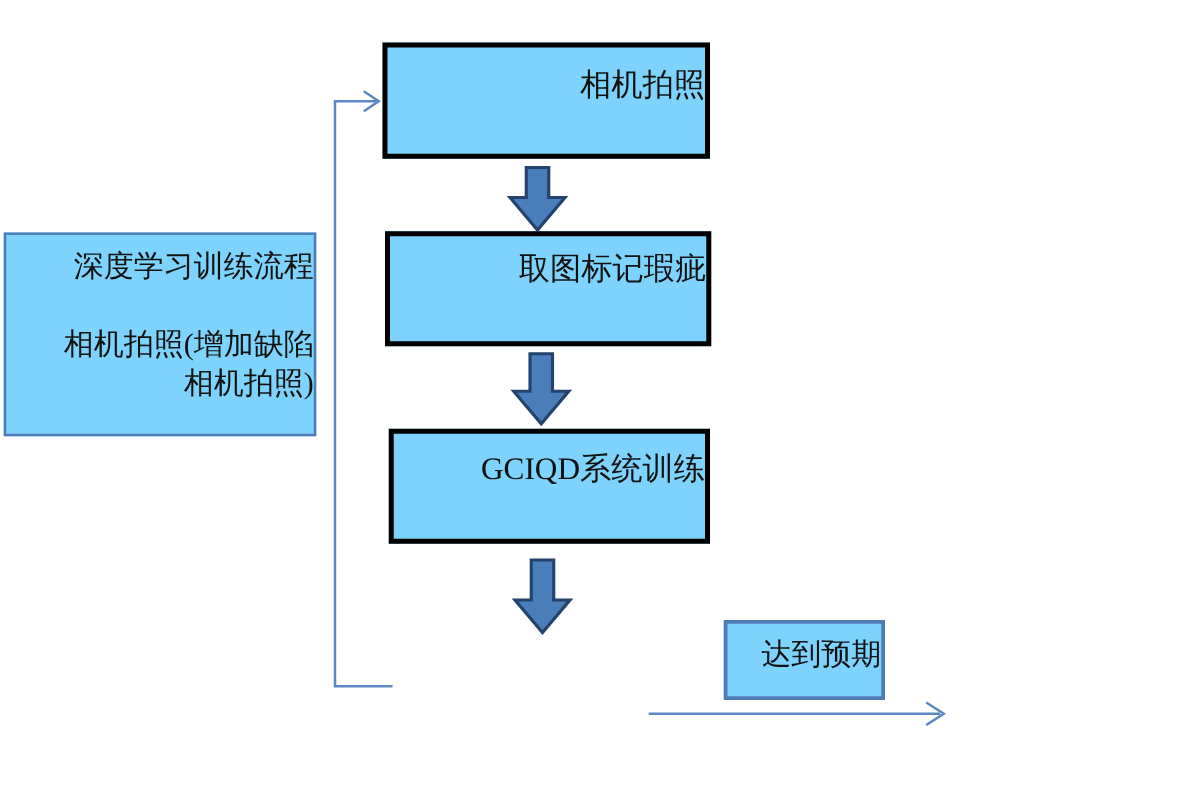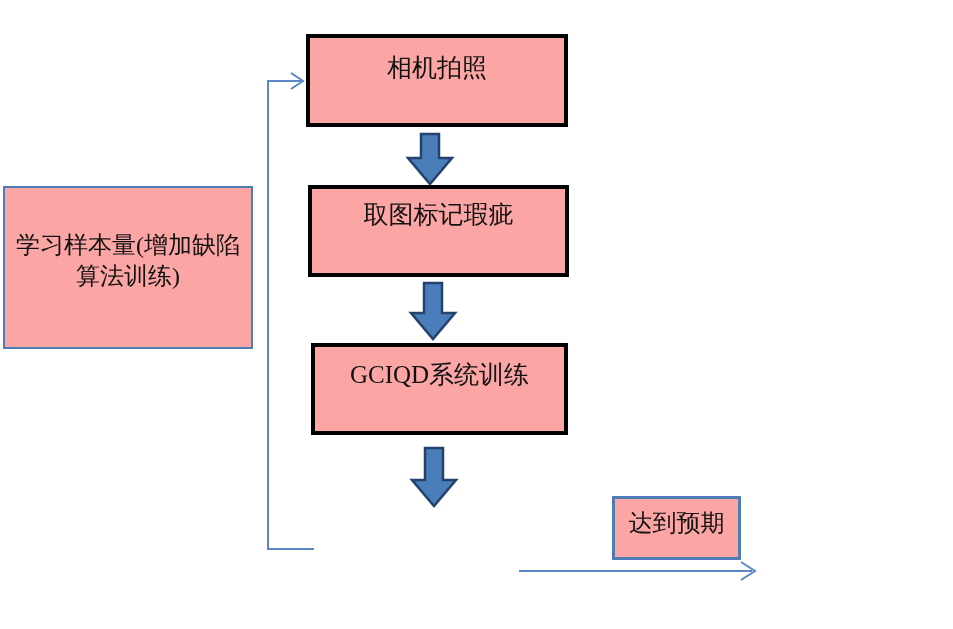--- a/index.html
+++ b/index.html
@@ -13,33 +13,33 @@
     overflow: hidden;
   }
   .connector-layer {
     position: absolute;
     left: 0; top: 0;
     width: 953px; height: 629px;
   }
   .node {
     position: absolute;
     box-sizing: border-box;
-    background: #fca5a5;
-    text-align: center;
+    background: #7dd3fc;
+    text-align: right;
   }
   .black-box { border: 4px solid #000000; font-size: 25px; }
   .blue-box  { border: 2px solid #4e7cb5; font-size: 24px; }
   .line { line-height: 31px; min-height: 31px; white-space: nowrap; }
 
   #box-camera  { left: 306px; top: 34px;  width: 262px; height: 93px;  padding-top: 13px; }
   #box-mark    { left: 308px; top: 185px; width: 261px; height: 92px;  padding-top: 9px; }
   #box-train   { left: 311px; top: 343px; width: 257px; height: 92px;  padding-top: 11px; }
   #box-update  { left: 312px; top: 511px; width: 207px; height: 113px; padding-top: 8px; }
   #box-side    { left: 3px;   top: 186px; width: 250px; height: 163px; padding-top: 11px; }
-  #box-expect  { left: 579px; top: 496px; width: 129px; height: 64px;  padding-top: 8px; border-width: 3px; margin-left: 33px; }
+  #box-expect  { left: 579px; top: 496px; width: 129px; height: 64px;  padding-top: 8px; border-width: 3px; }
   #box-done    { left: 758px; top: 530px; width: 183px; height: 83px;  padding-top: 10px; }
 </style>
 </head>
 <body>
 
 <div class="canvas">
 
   <svg class="connector-layer" width="953" height="629" viewBox="0 0 953 629" xmlns="http://www.w3.org/2000/svg">
 
     <polyline points="314,549 268,549 268,81 301,81" fill="none" stroke="#5b87c5" stroke-width="2"></polyline>
@@ -47,23 +47,24 @@
 
     <line x1="519" y1="571" x2="752" y2="571" stroke="#5b87c5" stroke-width="2"></line>
     <polyline points="741,562 755,571 741,580" fill="none" stroke="#5b87c5" stroke-width="2"></polyline>
 
     <polygon points="421,134 439,134 439,158 452,158 430,184 408,158 421,158" fill="#4a7ebb" stroke="#24426b" stroke-width="2.5"></polygon>
     <polygon points="424,283 442,283 442,313 455,313 433,339 411,313 424,313" fill="#4a7ebb" stroke="#24426b" stroke-width="2.5"></polygon>
     <polygon points="425,448 443,448 443,480 456,480 434,506 412,480 425,480" fill="#4a7ebb" stroke="#24426b" stroke-width="2.5"></polygon>
   </svg>
 
   <div class="node blue-box" id="box-side">
+    <div class="line">深度学习训练流程</div>
     <div class="line"></div>
-    <div class="line">学习样本量(增加缺陷</div>
-    <div class="line">算法训练)</div>
+    <div class="line">相机拍照(增加缺陷</div>
+    <div class="line">相机拍照)</div>
   </div>
 
   <div class="node black-box" id="box-camera">
     <span>相机拍照</span>
   </div>
 
   <div class="node black-box" id="box-mark">
     <span>取图标记瑕疵</span>
   </div>
 

